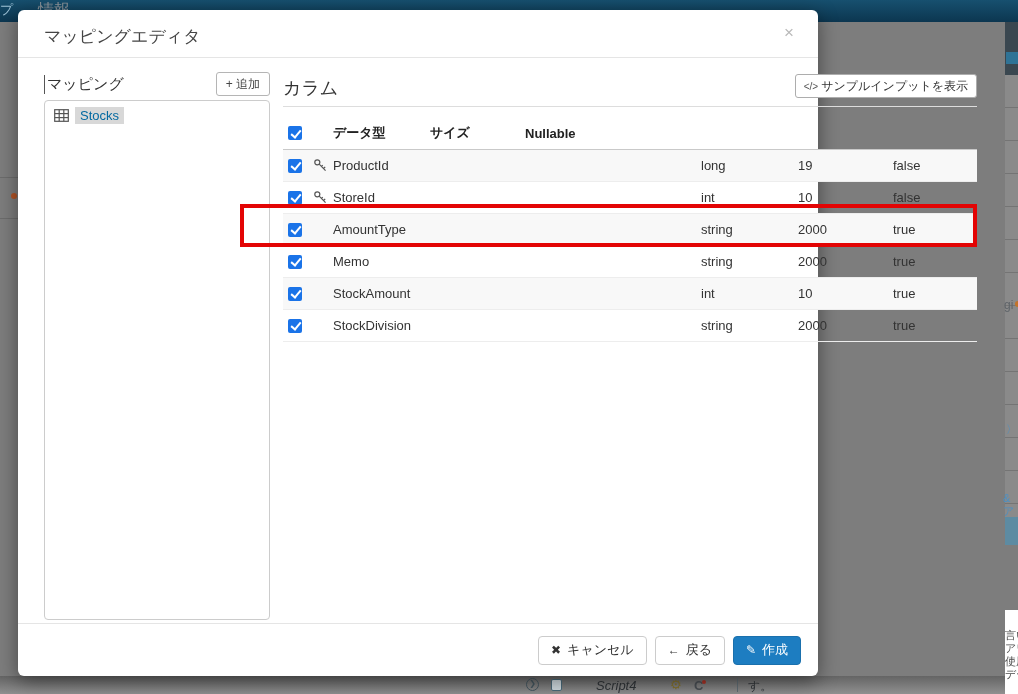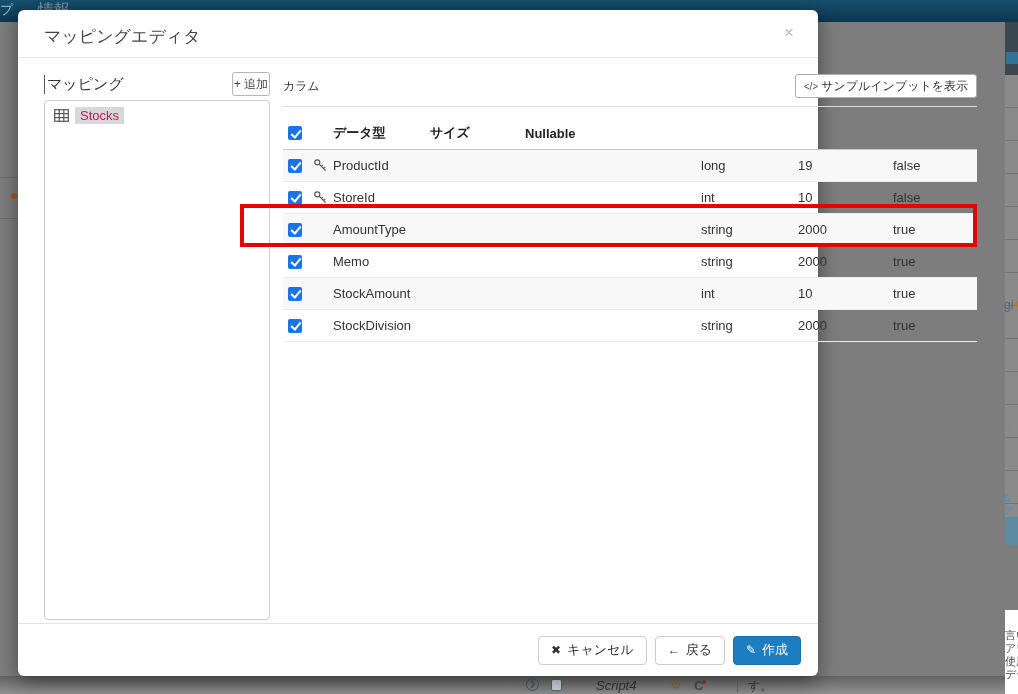--- a/index.html
+++ b/index.html
@@ -61,36 +61,36 @@
     z-index:10;
   }
   .modal-header { position:relative; height:48px; border-bottom:1px solid #e5e5e5; }
   .modal-title { position:absolute; left:26px; top:15px; font-size:17px; color:#444; }
   .modal-close { position:absolute; right:24px; top:14px; font-size:17px; color:#b9b9b9; cursor:pointer; line-height:1; }
 
   
   .map-label-row { position:absolute; left:26px; top:62px; width:226px; height:26px; }
   .map-label { position:absolute; left:0; top:3px; font-size:15px; color:#333; border-left:1px solid #555; padding-left:2px; }
   .add-btn {
-    position:absolute; right:0; top:0; height:24px; padding:0 1px;
+    position:absolute; right:0; top:0; height:24px; padding:0 9px;
     background:#fff; border:1px solid #b5b5b5; border-radius:3px;
     font-size:12px; color:#444; line-height:22px; cursor:pointer;
   }
   .tree-box {
     position:absolute; left:26px; top:90px; width:226px; height:520px;
     border:1px solid #ccc; border-radius:4px; background:#fff;
   }
   .tree-item { display:flex; align-items:center; gap:6px; padding:6px 9px; font-size:13px; cursor:pointer; }
-  .tree-item .lbl { background:#d8d8d8; padding:1px 5px; color:#be185d; }
+  .tree-item .lbl { background:#d8d8d8; padding:1px 5px; color:#0369a1; }
   .tbl-icon { width:15px; height:13px; flex:0 0 auto; }
 
   
   .col-panel { position:absolute; left:265px; top:66px; width:694px; }
   .col-head { position:relative; height:24px; }
-  .col-label { font-size:12px; color:#333; }
+  .col-label { font-size:18px; color:#333; }
   .sample-btn {
     position:absolute; right:0; top:-2px; height:24px; padding:0 8px;
     background:#fff; border:1px solid #adadad; border-radius:3px;
     font-size:12px; color:#333; line-height:18px; cursor:pointer; white-space:nowrap;
   }
   .sample-btn .code-ic { font-size:10px; color:#555; margin-right:3px; }
   .col-divider { margin-top:6px; border-bottom:1px solid #ddd; }
 
   .tbl { margin-top:10px; }
   .trow { display:flex; align-items:center; height:32px; border-bottom:1px solid #ededed; font-size:13px; color:#333; }

